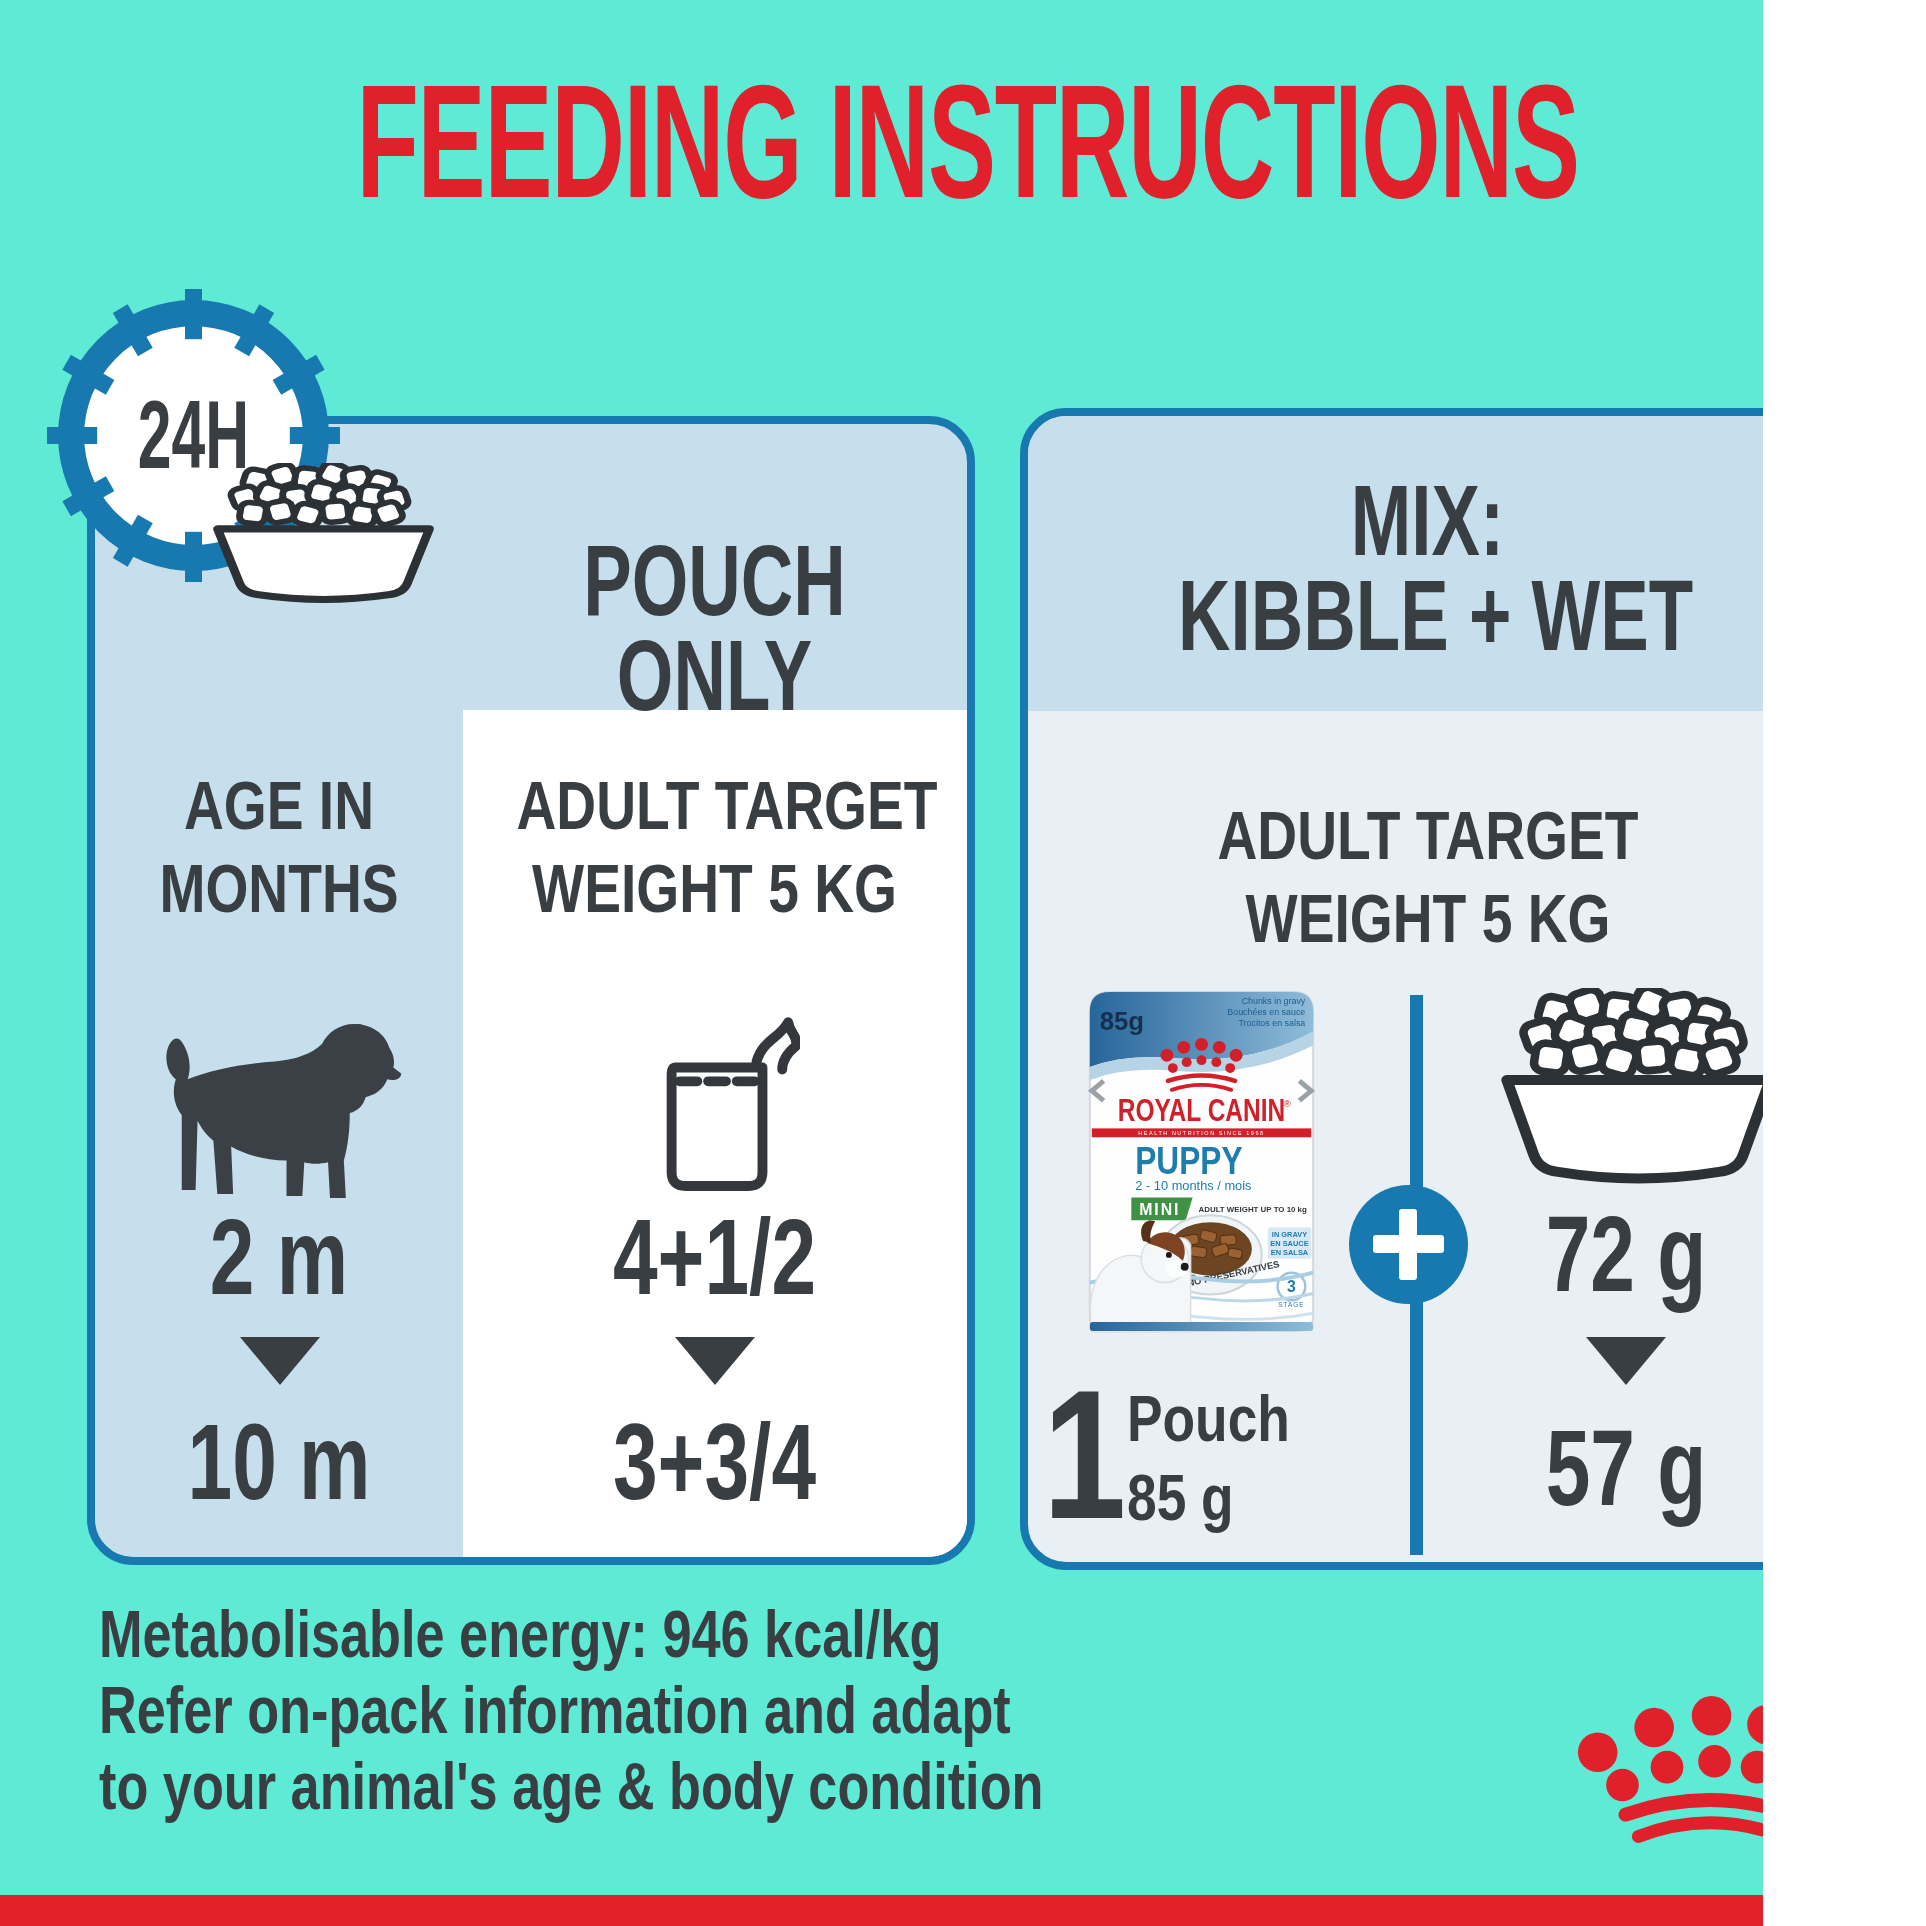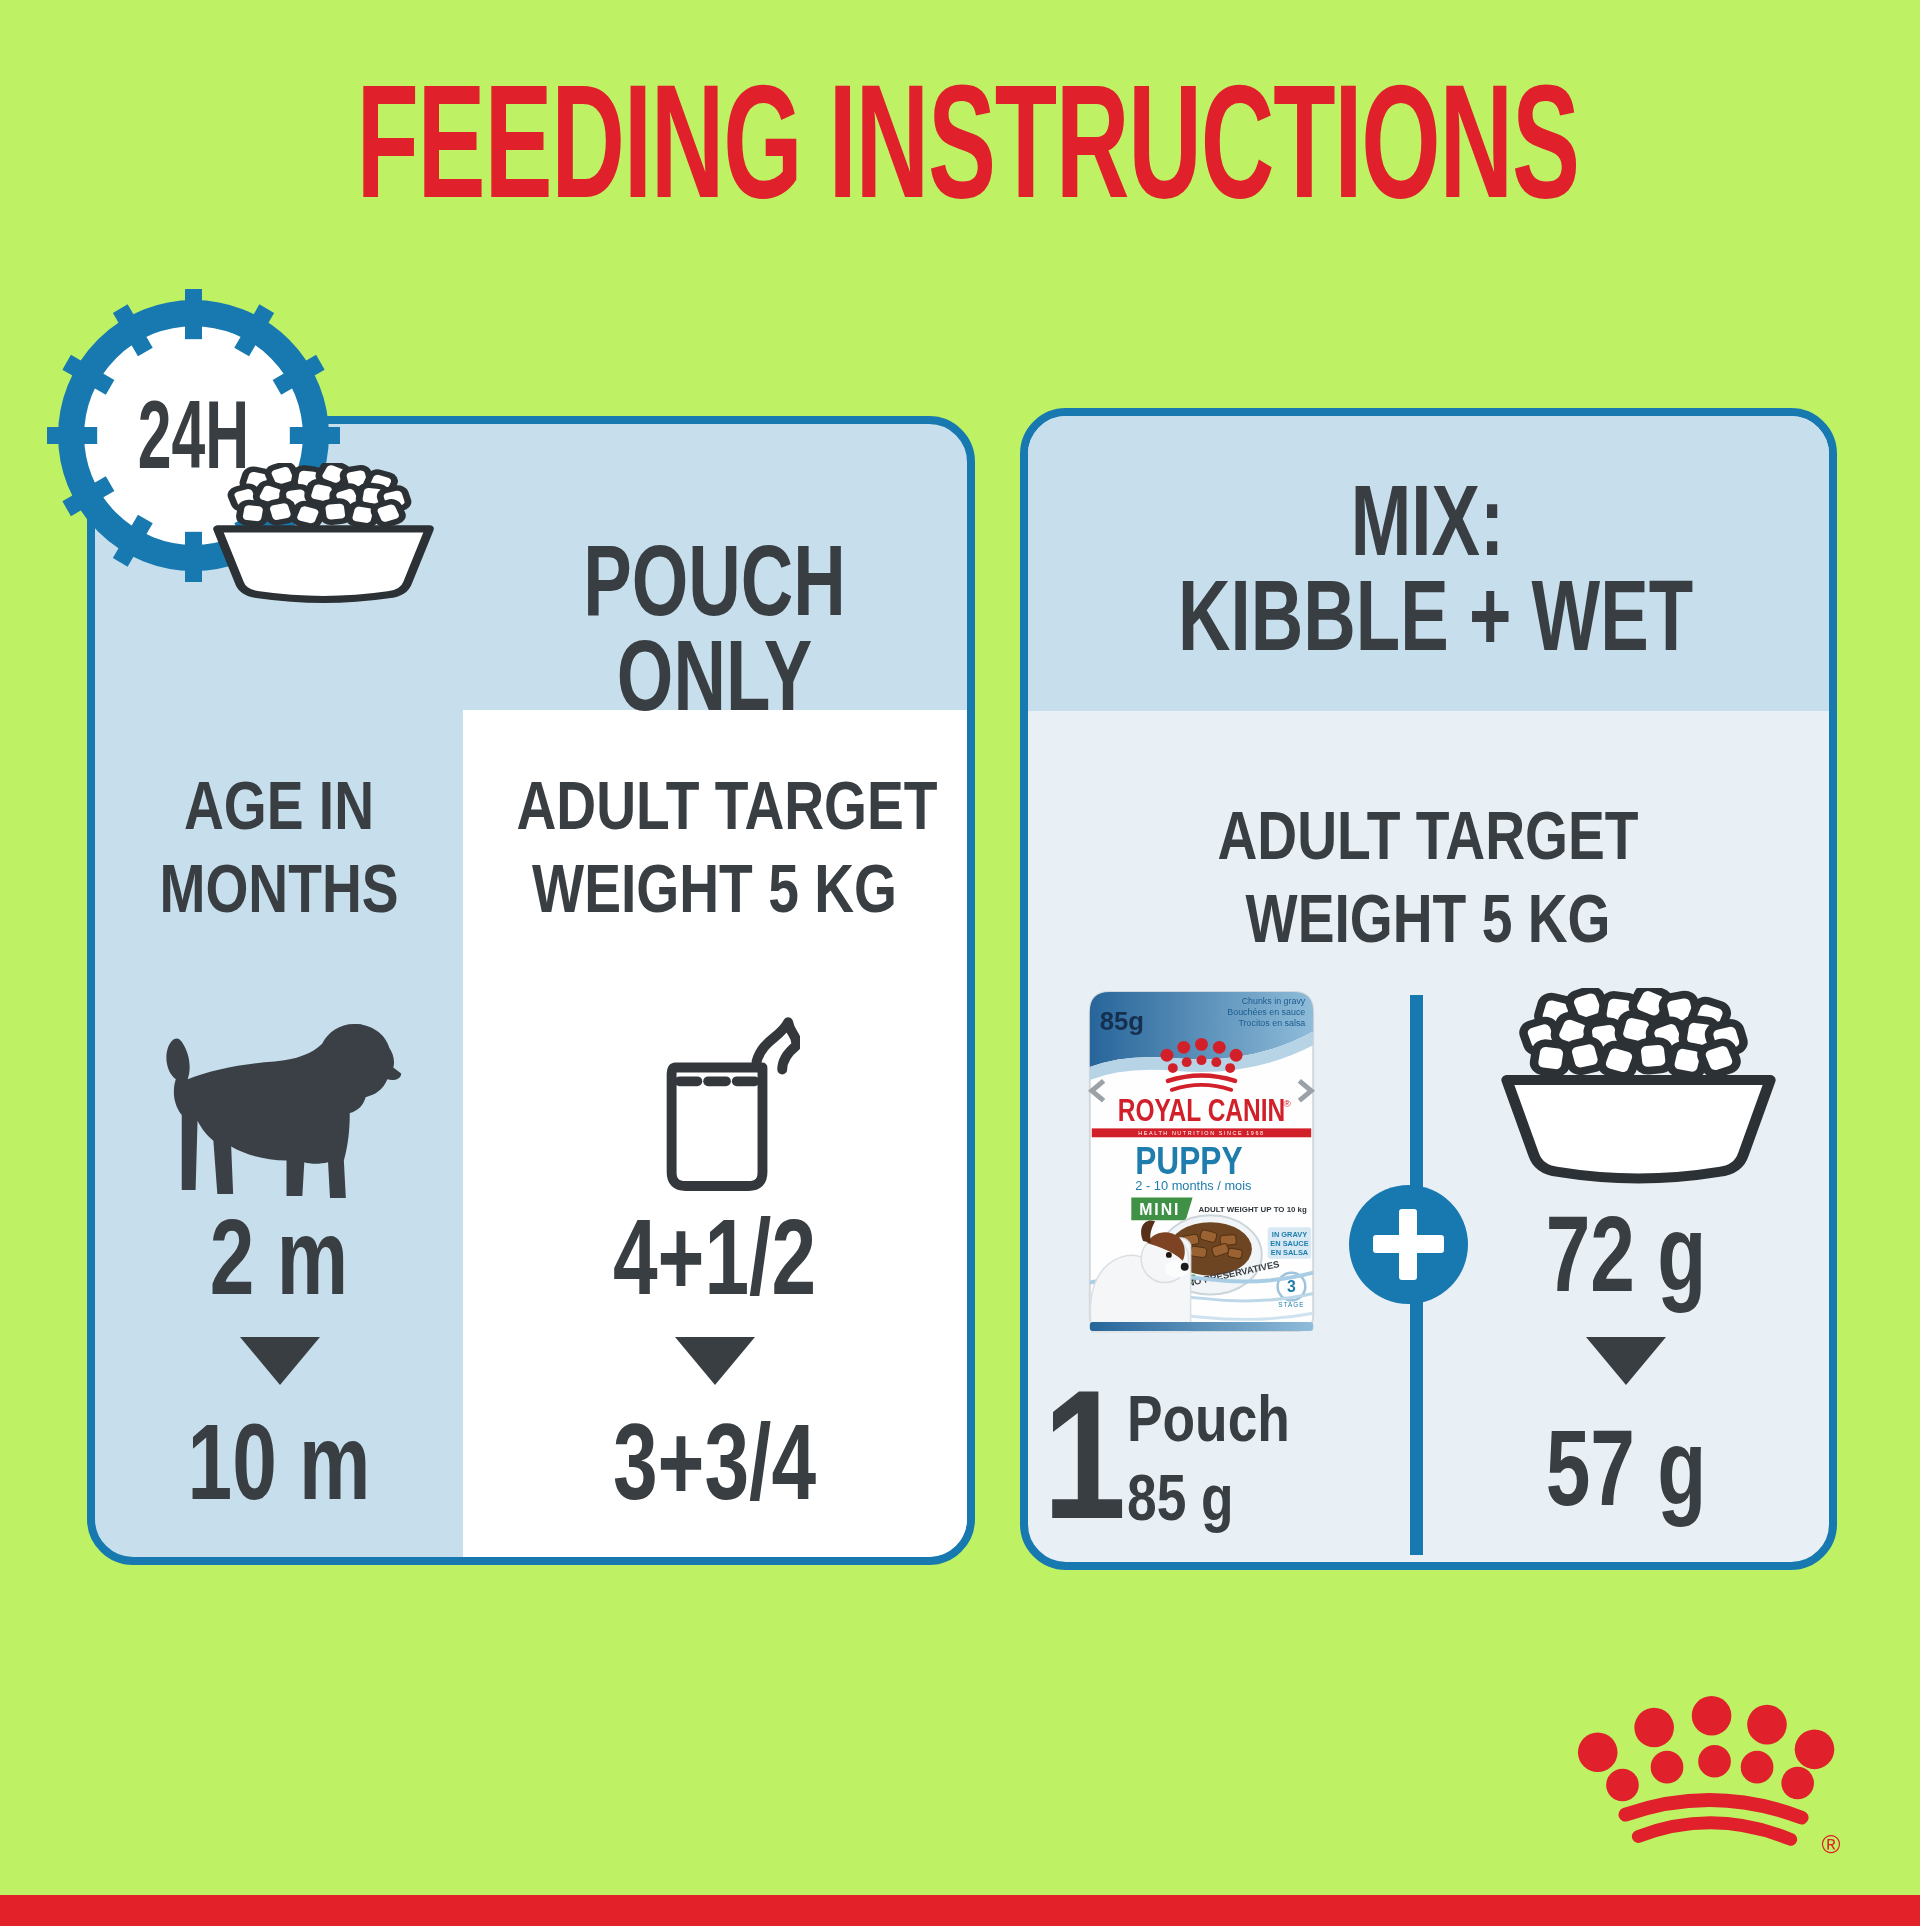--- a/index.html
+++ b/index.html
@@ -1,17 +1,17 @@
 <!DOCTYPE html>
 <html><head>
 <meta charset="utf-8">
 <style>
   html,body{margin:0;padding:0;background:#ffffff;}
   body{width:1927px;height:1927px;overflow:hidden;font-family:"Liberation Sans",sans-serif;}
-  #canvas{position:relative;width:1920px;height:1927px;background:#bef264;overflow:hidden;}
+  #canvas{position:relative;width:1763px;height:1927px;background:#5eead4;overflow:hidden;}
   .abs{position:absolute;}
   .ctr{text-align:center;white-space:nowrap;}
   .bold{font-weight:bold;}
   .dark{color:#393e43;}
   .sx63{transform:scaleX(.63);transform-origin:50% 50%;}
   .sx72{transform:scaleX(.72);transform-origin:50% 50%;}
   .sx75{transform:scaleX(.75);transform-origin:50% 50%;}
   .sx78L{transform:scaleX(.78);transform-origin:0 0;}
   .sx80{transform:scaleX(.80);transform-origin:50% 50%;}
   .sx82L{transform:scaleX(.82);transform-origin:0 0;}
@@ -268,20 +268,25 @@
   </svg>
 
   <div id="qty-one" class="abs ctr bold dark">1</div>
   <div class="abs bold dark qty-side sx82L" style="top:1386px;">Pouch</div>
   <div class="abs bold dark qty-side sx82L" style="top:1465px;">85 g</div>
 
   <div class="abs ctr bold dark num sx75" style="left:1428px;top:1200px;width:396px;">72 g</div>
   <div class="abs tri" style="left:1586px;top:1337px;"></div>
   <div class="abs ctr bold dark num sx75" style="left:1428px;top:1414px;width:396px;">57 g</div>
 
+  <div id="footer" class="abs">
+    <div class="fline sx78L">Metabolisable energy: 946 kcal/kg</div>
+    <div class="fline sx78L">Refer on-pack information and adapt</div>
+    <div class="fline sx78L">to your animal's age &amp; body condition</div>
+  </div>
 
   <svg class="abs" style="left:1566px;top:1685px;" width="302" height="193" viewBox="0 0 305 195">
     <g fill="#e0212b">
       <circle cx="32" cy="68" r="20"></circle>
         <circle cx="89" cy="43" r="20"></circle>
         <circle cx="147" cy="31" r="20"></circle>
       <circle cx="203" cy="40" r="20"></circle>
         <circle cx="251" cy="65" r="20"></circle>
       <circle cx="57" cy="101" r="16.5"></circle>
         <circle cx="102" cy="83" r="16.5"></circle>

